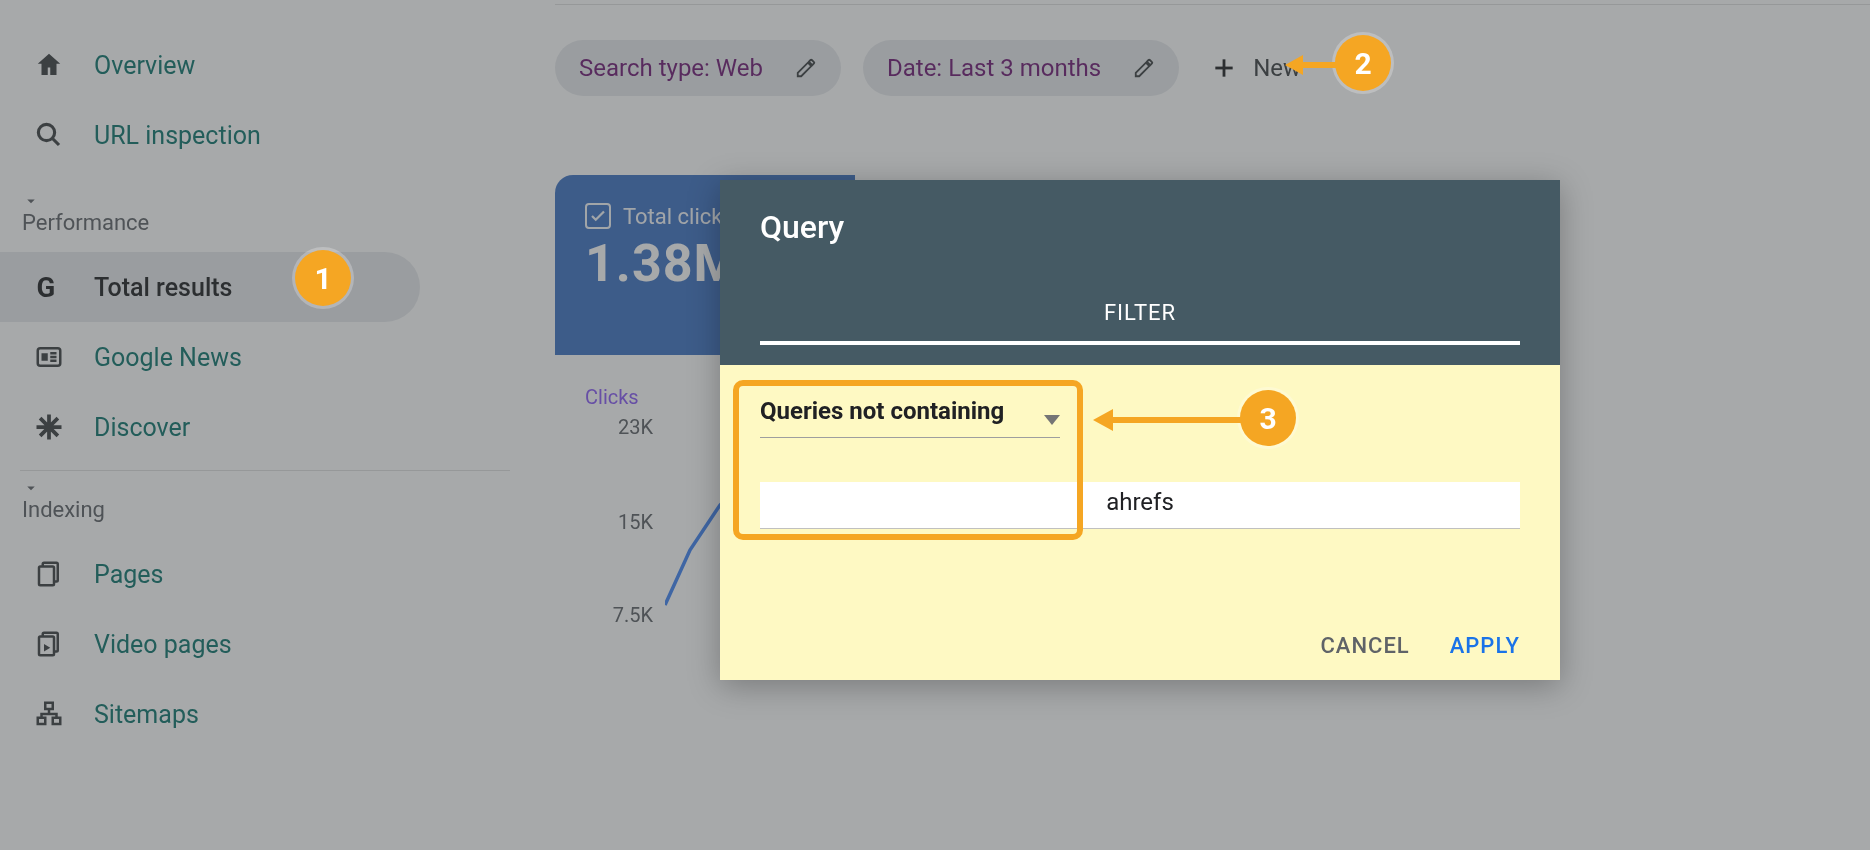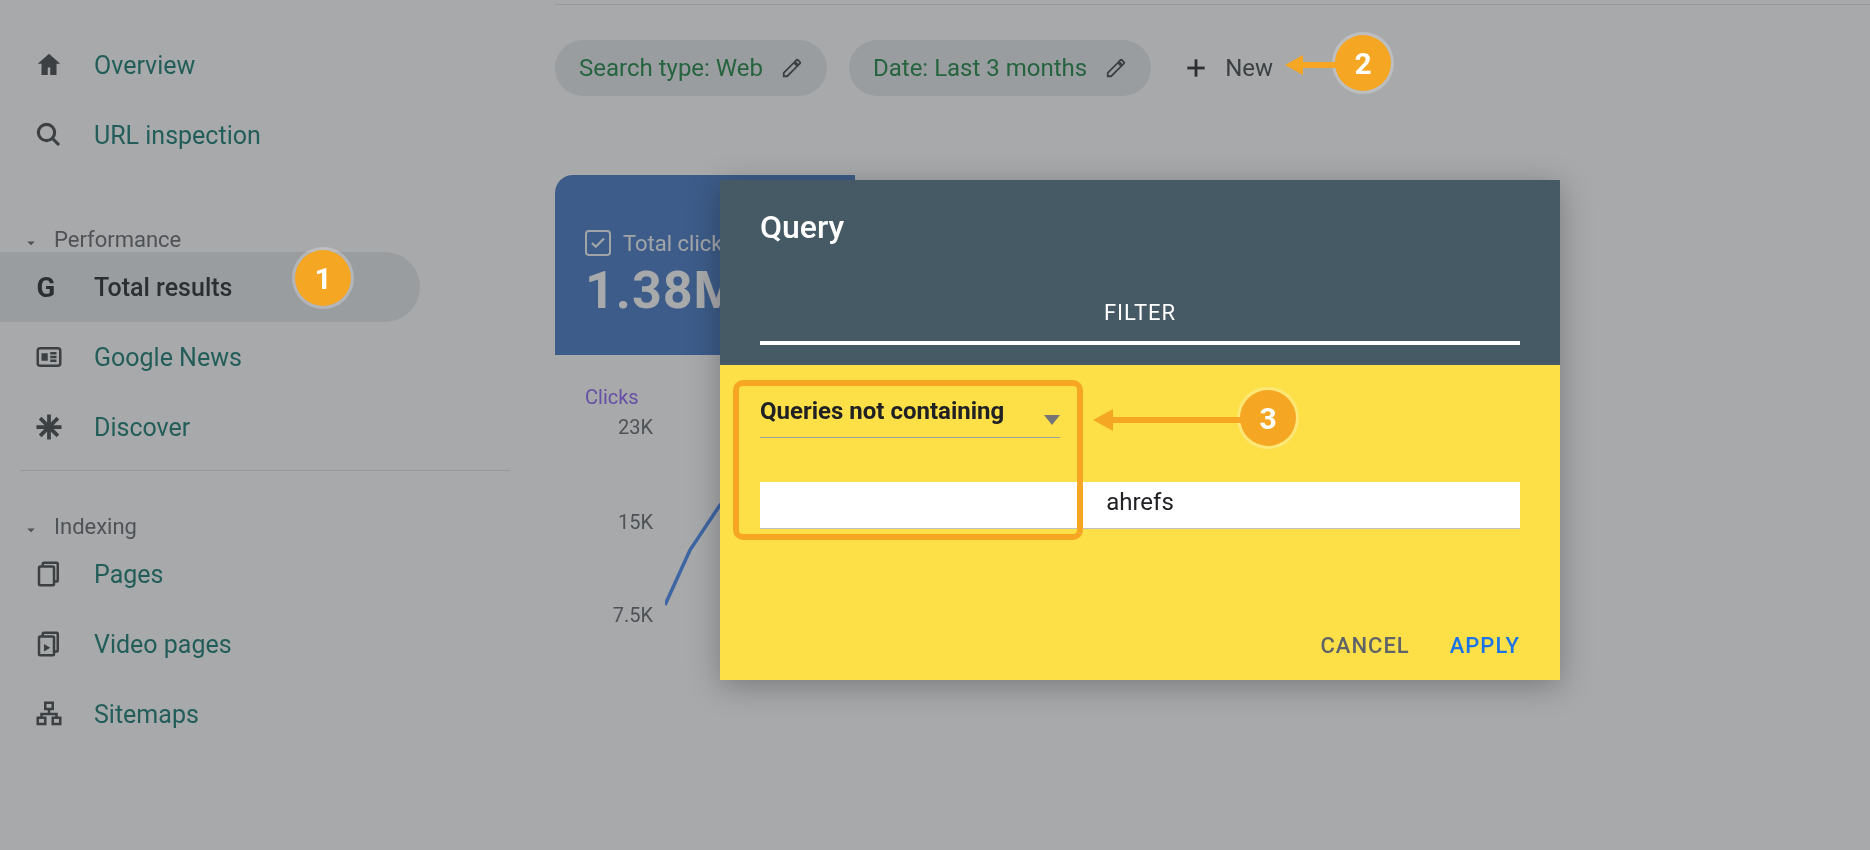--- a/index.html
+++ b/index.html
@@ -17,74 +17,74 @@
     padding-left: 32px; gap: 28px; cursor: pointer;
     border-top-right-radius: 38px; border-bottom-right-radius: 38px;
     margin-right: 110px;
   }
   .sidebar-item .icon { width: 34px; height: 34px; display:flex; align-items:center; justify-content:center; }
   .sidebar-item .label { font-size: 25px; color: #0f766e; }
   .sidebar-item.selected { background: #e8eaed; }
   .sidebar-item.selected .label { color: #202124; font-weight: 500; }
 
   .sidebar-section {
-    display: flex; align-items: flex-end; height: 60px; padding-left: 22px;
-    gap: 14px; color: #5f6368; cursor: pointer;
+    display: flex; align-items: flex-start; height: 60px; padding-left: 22px;
+    color: #5f6368; cursor: pointer; flex-direction: column;
   }
   .sidebar-section .label { font-size: 22px; }
   .sidebar-divider { height:1px; background:#e0e0e0; margin: 8px 20px 8px 20px; }
 
   
   .main {
     position: absolute; left: 555px; top: 0; right: 0; height: 850px;
   }
   .topline { position:absolute; left:0; top:4px; right:0; height:1px; background:#e0e0e0; }
 
   .filterbar {
     position: absolute; left: 0; top: 40px; display:flex; align-items:center; gap: 22px;
   }
   .chip {
-    display:flex; align-items:center; gap:18px;
+    display:flex; align-items:center; gap:32px;
     background:#e8eaed; border-radius: 30px; height:56px;
-    padding: 0 24px; font-size: 24px; color:#15803d; cursor:pointer;
+    padding: 0 24px; font-size: 24px; color:#701a75; cursor:pointer;
   }
   .newbtn {
     display:flex; align-items:center; gap:16px; height:56px;
     padding:0 10px; font-size:24px; color:#3c4043; cursor:pointer;
   }
 
   
   .metrics {
     position:absolute; left:0; top:175px; right:0; height:550px;
   }
   .metric-card {
     position:absolute; left:0; top:0; width:300px; height:180px;
     background:#3f73c4; border-top-left-radius:18px; color:#fff;
     padding: 28px 30px;
   }
-  .metric-card .checkrow { display:flex; align-items:center; gap:12px; font-size:22px; opacity:.95;margin-top:27px;}
+  .metric-card .checkrow { display:flex; align-items:center; gap:12px; font-size:22px; opacity:.95;}
   .metric-card .bigval { font-size:52px; font-weight:700; margin-top:4px; letter-spacing:1px;}
   .checkbox-outline {
     width:26px; height:26px; border:2px solid #fff; border-radius:4px;
     display:flex; align-items:center; justify-content:center;
   }
   .checkbox-outline svg { width:18px; height:18px; }
 
   .chart-area {
     position:absolute; left:0; top:210px; width:720px; height:340px;
     background:#fff;
   }
   .chart-ylabel { position:absolute; left:30px; top:0; font-size:20px; color:#8b5cf6; }
   .chart-tick { position:absolute; left:48px; font-size:20px; color:#5f6368; text-align:right; width:50px;}
   .chart-svg { position:absolute; left:110px; top:10px; width:600px; height:320px; }
 
   
   .dialog {
     position:absolute; left:720px; top:180px; width:840px; height:500px;
-    background:#fde047; box-shadow: 0 6px 30px rgba(0,0,0,.28);
+    background:#fef9c3; box-shadow: 0 6px 30px rgba(0,0,0,.28);
     display:flex; flex-direction:column;
   }
   .dialog-header {
     background:#455a64; color:#fff; height:185px; padding: 28px 40px 0 40px;
   }
   .dialog-title { font-size:32px; font-weight:500; }
   .dialog-tabs { display:flex; margin-top:54px; }
   .dialog-tab {
     flex:1; text-align:center; font-size:22px; letter-spacing:1px;
     color:#cfd8dc; padding-bottom:16px; cursor:pointer;

